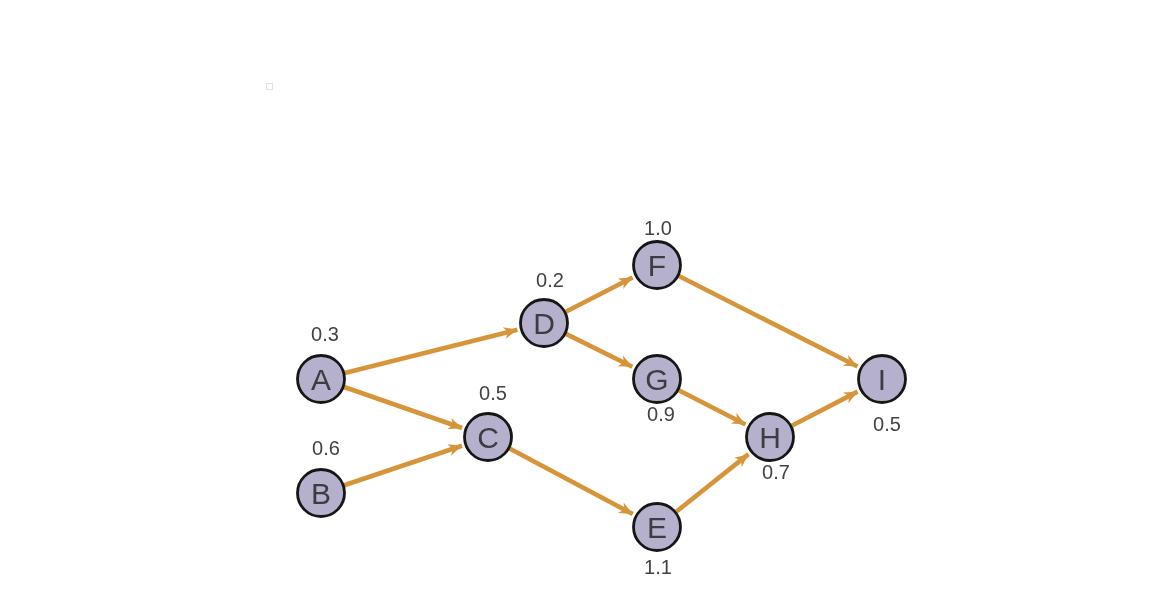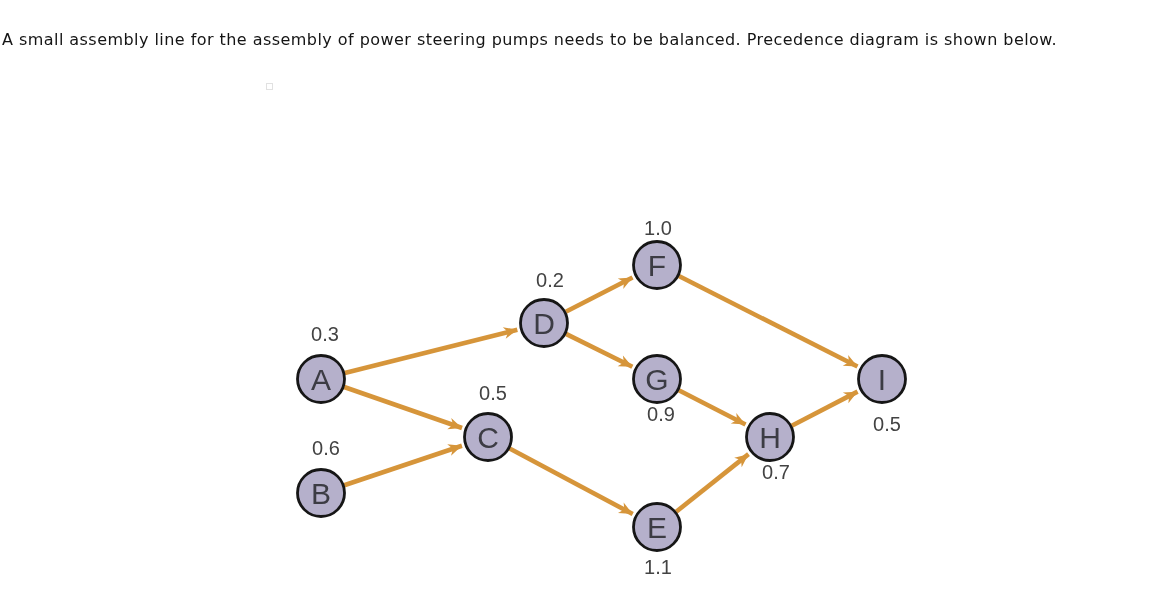--- a/index.html
+++ b/index.html
@@ -37,21 +37,20 @@
   #diagram {
     position: absolute;
     left: 0;
     top: 0;
   }
 </style>
 </head>
 <body>
 
 <div class="page">
-  <div class="problem-statement">A small assembly line for the assembly of power steering pumps needs to be balanced. Precedence diagram is shown below.</div>
 
   <div class="artifact"></div>
 
   <svg id="diagram" width="1156" height="608" viewBox="0 0 1156 608" xmlns="http://www.w3.org/2000/svg">
       <defs>
         <marker id="arrowhead" markerUnits="userSpaceOnUse" markerWidth="18" markerHeight="16" refX="14.5" refY="7" orient="auto">
           <path d="M1,1 L14.5,7 L1,13 L5,7 Z" fill="#D6953A"></path>
         </marker>
       </defs>
       <line x1="344.76220997125995" y1="373.0328082583383" x2="517.3281316649123" y2="329.697868281457" stroke="#D6953A" stroke-width="4.6" marker-end="url(#arrowhead)"></line>

